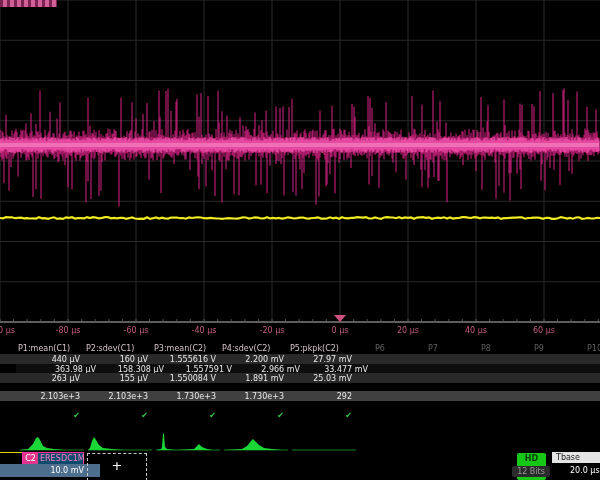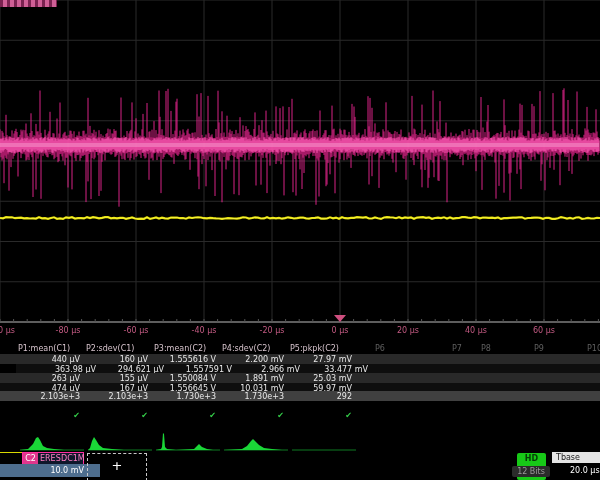--- a/index.html
+++ b/index.html
@@ -18,21 +18,21 @@
   .vcell{position:absolute;top:1px;width:62px;text-align:right;color:#eaeaea;white-space:nowrap;}
   .ccell{position:absolute;top:-1px;width:62px;text-align:right;color:#35d04a;font-size:8px;}
   
   #histicons{position:absolute;left:0;top:424px;}
   
   .desc{position:absolute;font-size:8px;}
   #c1-box{left:-40px;top:452px;width:95px;height:11px;border:1px solid #d8d800;}
   #c1-badge{position:absolute;right:2px;top:1px;color:#e6e600;}
   #c1-val{left:-40px;top:464px;width:95px;height:13px;background:#4e6e8e;color:#fff;
           text-align:right;line-height:13px;padding-right:2px;}
-  #c2-box{left:22px;top:452px;width:60px;height:11px;border:1px solid #ff2da2;background:#0f172a;}
+  #c2-box{left:22px;top:452px;width:60px;height:11px;border:1px solid #ff2da2;background:#0c4a6e;}
   #c2-tab{position:absolute;left:0;top:0;width:15px;height:11px;background:#e0368c;color:#fff;
           text-align:center;line-height:11px;}
   .c2-badge{position:absolute;top:1px;color:#ff7fc4;}
   #c2-val{left:22px;top:464px;width:62px;height:13px;background:#4e6e8e;color:#fff;
           text-align:right;line-height:13px;padding-right:16px;}
   #add-box{left:87px;top:453px;width:58px;height:26px;border:1px dashed #c8c8c8;color:#fff;
            text-align:center;line-height:24px;font-size:13px;}
   #hd-badge{left:517px;top:453px;width:29px;height:27px;background:#17c817;color:#063c06;
             font-weight:bold;text-align:center;line-height:11px;border-radius:2px;}
   #hd-bits{left:512px;top:466px;width:38px;height:11px;background:#2b2b2b;color:#9a9a9a;
@@ -129,52 +129,45 @@
   <div id="top-strip"></div>
 
   <div id="meas">
       <div class="mrow" style="top: 0px;">
         <span class="hcell" style="left: 18px;">P1:mean(C1)</span>
         <span class="hcell" style="left: 86px;">P2:sdev(C1)</span>
         <span class="hcell" style="left: 154px;">P3:mean(C2)</span>
         <span class="hcell" style="left: 222px;">P4:sdev(C2)</span>
         <span class="hcell" style="left: 290px;">P5:pkpk(C2)</span>
         <span class="hcell hdim" style="left: 375px;">P6</span>
-        <span class="hcell hdim" style="left: 428px; margin-left: 24px;">P7</span>
+        <span class="hcell hdim" style="left: 428px;">P7</span>
         <span class="hcell hdim" style="left: 481px;">P8</span>
         <span class="hcell hdim" style="left: 534px;">P9</span>
         <span class="hcell hdim" style="left: 587px;">P10</span>
       </div>
       <div class="mrow" style="top: 10px; background: rgb(41, 41, 41);">
         <span class="vcell" style="left: 18px;">440 µV</span>
         <span class="vcell" style="left: 86px;">160 µV</span>
         <span class="vcell" style="left: 154px;">1.555616 V</span>
         <span class="vcell" style="left: 222px;">2.200 mV</span>
         <span class="vcell" style="left: 290px;">27.97 mV</span>
       </div>
       <div class="mrow" style="top: 19.7px; background: rgb(14, 14, 14); margin-left: 16px;">
         <span class="vcell" style="left: 18px;">363.98 µV</span>
-        <span class="vcell" style="left: 86px;">294.621 µV</span>
+        <span class="vcell" style="left: 86px;">158.308 µV</span>
         <span class="vcell" style="left: 154px;">1.557591 V</span>
         <span class="vcell" style="left: 222px;">2.966 mV</span>
         <span class="vcell" style="left: 290px;">33.477 mV</span>
       </div>
       <div class="mrow" style="top: 29.4px; background: rgb(41, 41, 41);">
         <span class="vcell" style="left: 18px;">263 µV</span>
         <span class="vcell" style="left: 86px;">155 µV</span>
         <span class="vcell" style="left: 154px;">1.550084 V</span>
         <span class="vcell" style="left: 222px;">1.891 mV</span>
         <span class="vcell" style="left: 290px;">25.03 mV</span>
-      </div>
-      <div class="mrow" style="top: 39.1px; background: rgb(14, 14, 14);">
-        <span class="vcell" style="left: 18px;">474 µV</span>
-        <span class="vcell" style="left: 86px;">167 µV</span>
-        <span class="vcell" style="left: 154px;">1.556645 V</span>
-        <span class="vcell" style="left: 222px;">10.031 mV</span>
-        <span class="vcell" style="left: 290px;">59.97 mV</span>
       </div>
       <div class="mrow" style="top: 47px; background: #404040;">
         <span class="vcell" style="left: 18px;">2.103e+3</span>
         <span class="vcell" style="left: 86px;">2.103e+3</span>
         <span class="vcell" style="left: 154px;">1.730e+3</span>
         <span class="vcell" style="left: 222px;">1.730e+3</span>
         <span class="vcell" style="left: 290px;">292</span>
       </div>
       <div class="mrow" style="top: 68.2px;">
         <span class="ccell" style="left: 18px;">✔</span>

